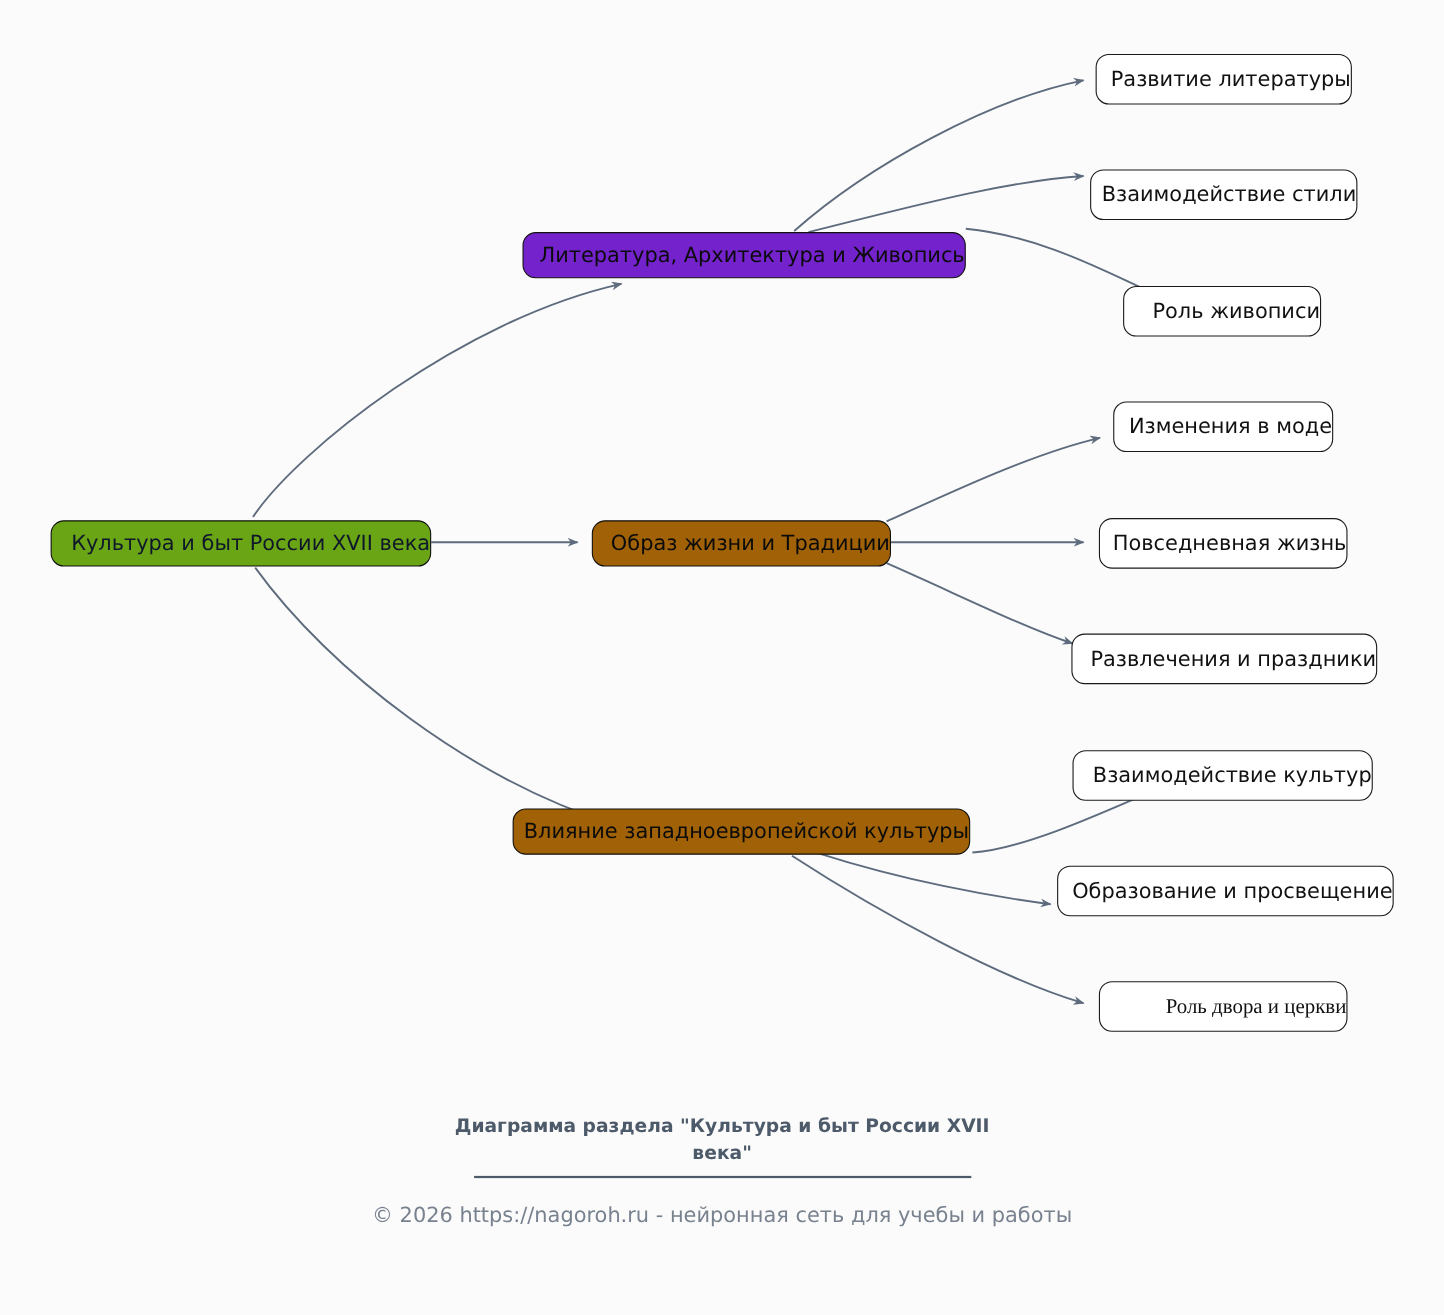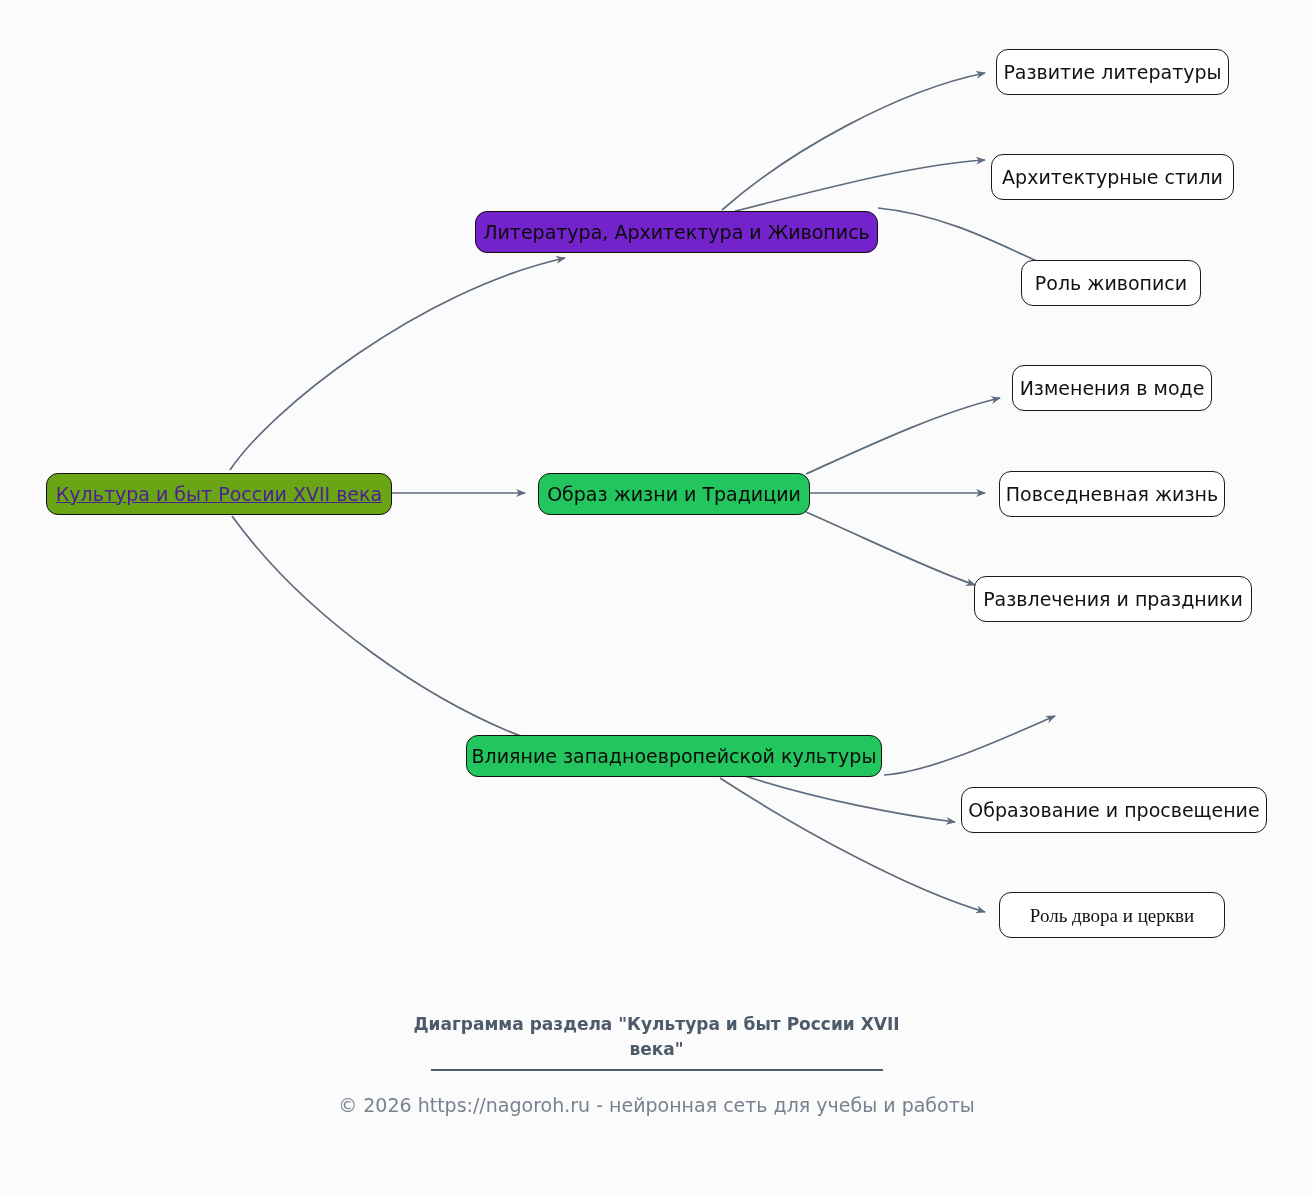--- a/index.html
+++ b/index.html
@@ -27,42 +27,41 @@
     top: 0;
     width: 1313px;
     height: 1195px;
     pointer-events: none;
   }
   .node {
     position: absolute;
     box-sizing: border-box;
     display: flex;
     align-items: center;
-    justify-content: center;
+    justify-content: flex-end;
     text-align: center;
     white-space: nowrap;
     line-height: 1;
   }
   .node-root {
     background: #6aa515;
     border: 1.6px solid #11110f;
     border-radius: 12px;
-    color: #4c1d95;
+    color: #0f172a;
     font-size: 19px;
-    text-decoration: underline;
   }
   .node-branch {
     background: #7322cc;
     border: 1.6px solid #11110f;
     border-radius: 12px;
     color: #0b0b0b;
     font-size: 19px;
   }
   .node-branch.variant-b {
-    background: #22c55e;
+    background: #a16207;
   }
   .node-leaf {
     background: #ffffff;
     border: 1.6px solid #1a1a1a;
     border-radius: 12px;
     color: #111111;
     font-size: 19px;
   }
   .caption-block {
     position: absolute;
@@ -137,39 +136,42 @@
 
   <div class="node node-branch variant-b" style="left:466px; top:735px; width:416px; height:42px;">
     <span>Влияние западноевропейской культуры</span>
   </div>
 
   <div class="node node-leaf" style="left:996px; top:49px; width:233px; height:46px;">
     <span>Развитие литературы</span>
   </div>
 
   <div class="node node-leaf" style="left:991px; top:154px; width:243px; height:46px;">
-    <span>Архитектурные стили</span>
+    <span>Взаимодействие стили</span>
   </div>
 
   <div class="node node-leaf" style="left:1021px; top:260px; width:180px; height:46px;">
     <span>Роль живописи</span>
   </div>
 
   <div class="node node-leaf" style="left:1012px; top:365px; width:200px; height:46px;">
     <span>Изменения в моде</span>
   </div>
 
   <div class="node node-leaf" style="left:999px; top:471px; width:226px; height:46px;">
     <span>Повседневная жизнь</span>
   </div>
 
   <div class="node node-leaf" style="left:974px; top:576px; width:278px; height:46px;">
     <span>Развлечения и праздники</span>
   </div>
 
+  <div class="node node-leaf" style="left:975px; top:682px; width:273px; height:46px;">
+    <span>Взаимодействие культур</span>
+  </div>
 
   <div class="node node-leaf" style="left:961px; top:787px; width:306px; height:46px;">
     <span>Образование и просвещение</span>
   </div>
 
   <div class="node node-leaf" style="left:999px; top:892px; width:226px; height:46px;font-family:Liberation Serif, serif;">
     <span>Роль двора и церкви</span>
   </div>
 
   <div class="caption-block">

